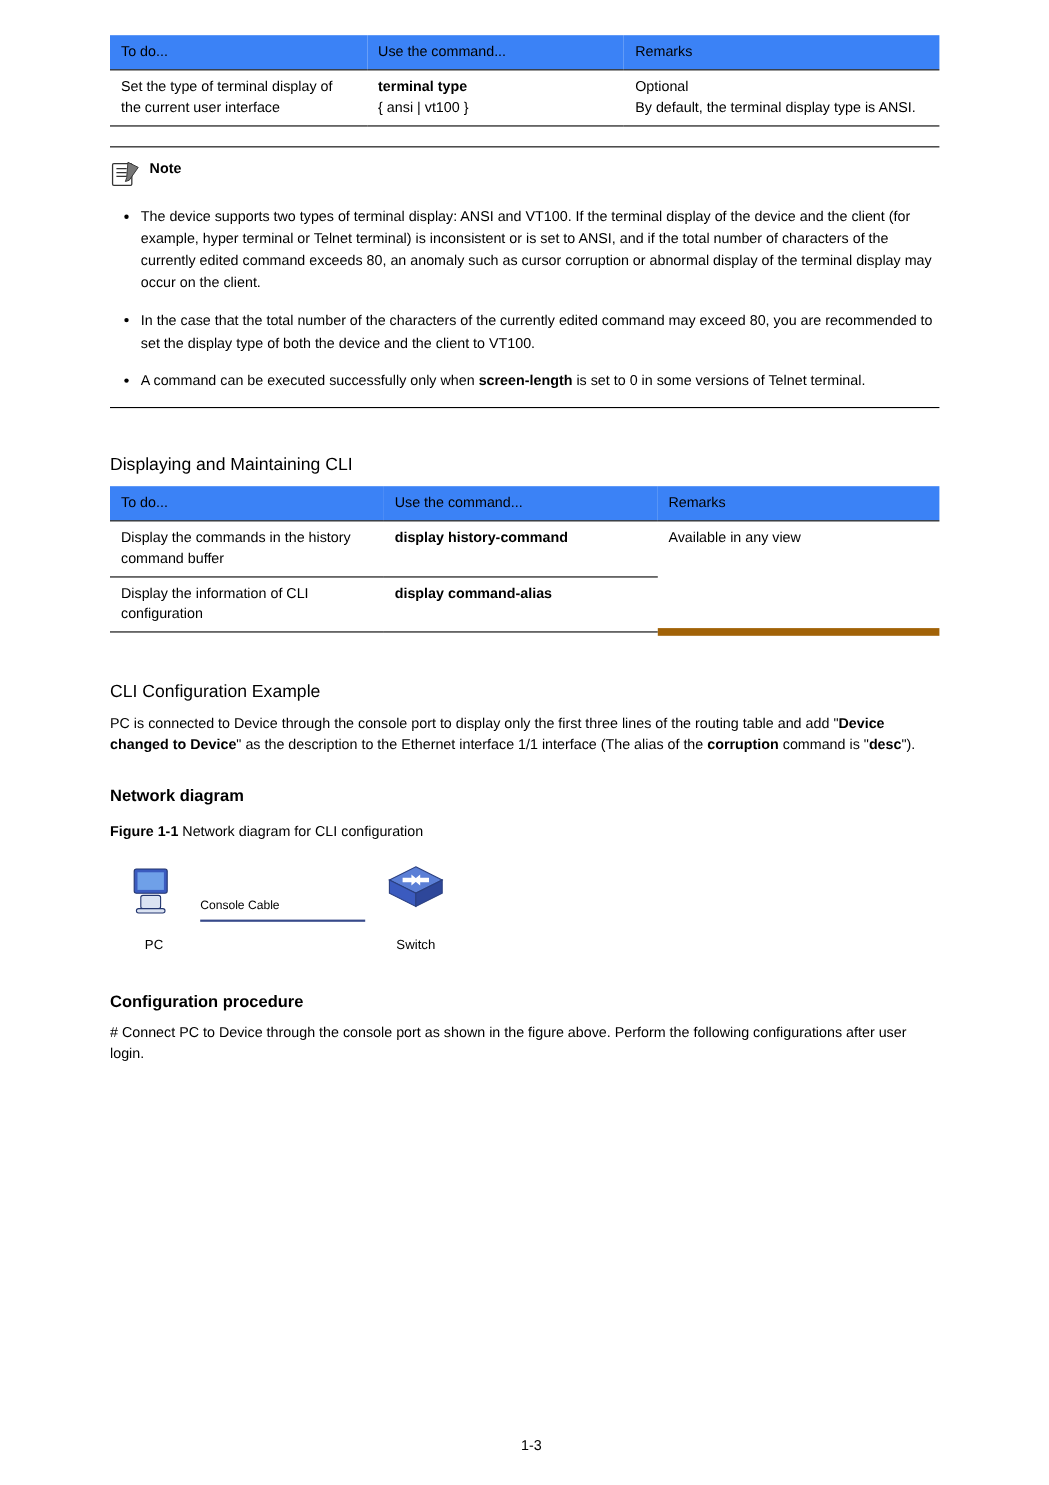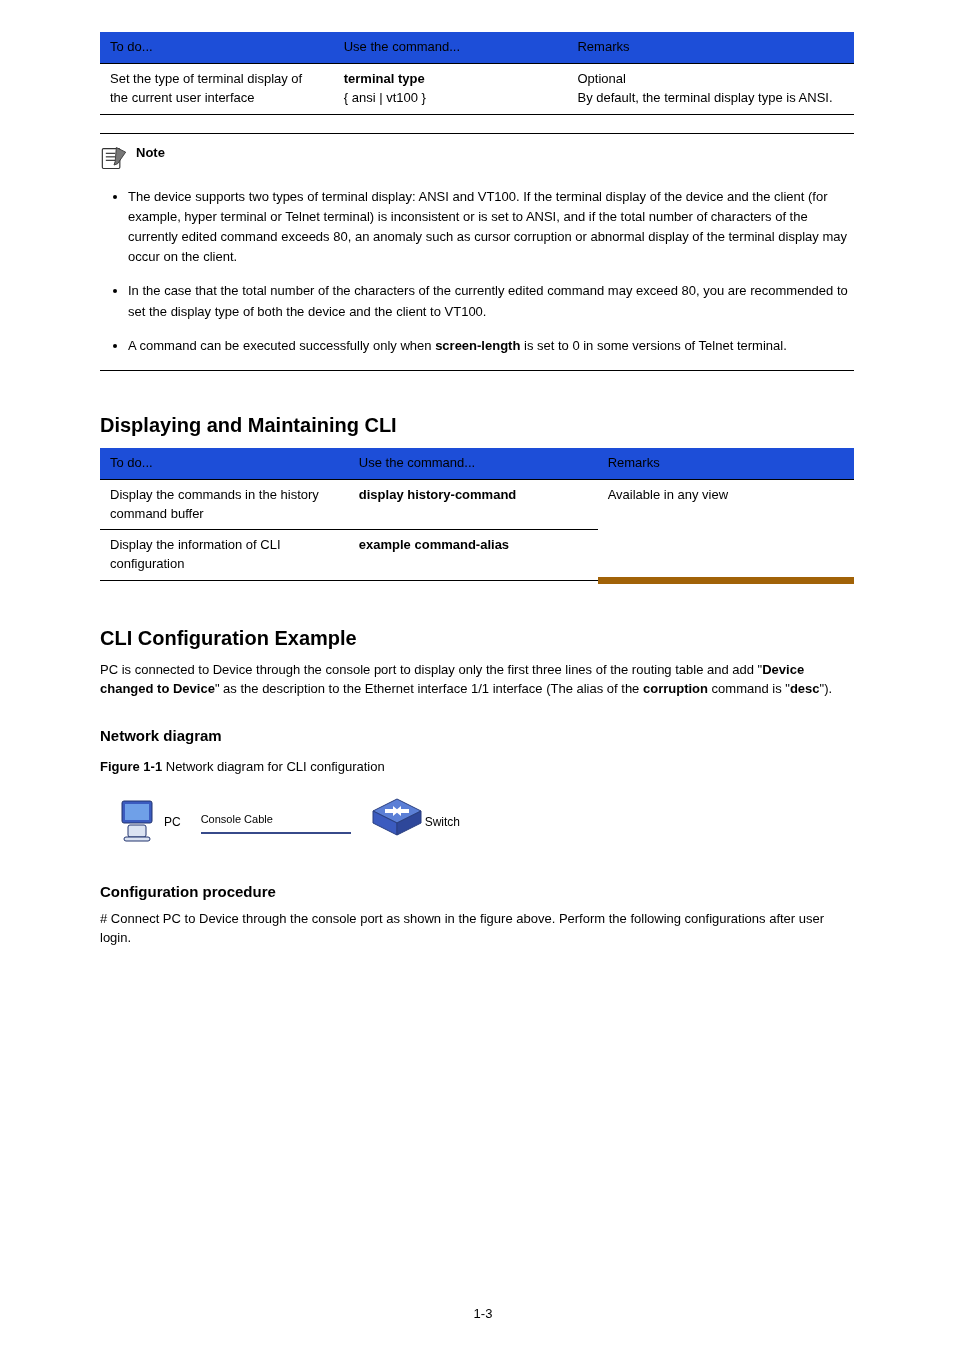--- a/index.html
+++ b/index.html
@@ -1,35 +1,35 @@
 <!DOCTYPE html>
 <html><head>
 <meta charset="utf-8">
 <style>
 html,body{margin:0;padding:0;background:#fff;font-family:Arial,Helvetica,sans-serif;color:#000;font-size:14px;line-height:1.45}
 .page{width:954px;min-height:1350px;margin:0 auto;position:relative;box-sizing:border-box;padding:32px 100px 20px 100px}
 .page-num{position:absolute;bottom:26px;left:12px;right:0;text-align:center;font-size:13px}
 table{border-collapse:collapse;width:100%;font-size:13px}
 table td,table th{border-bottom:1px solid #000;padding:6px 10px;text-align:left;vertical-align:top;font-weight:normal}
-table thead td{background:#1d4ed8}
+table thead td{background:#3b82f6}
 hr.sep{border:none;border-top:1px solid #000;margin:18px 0 10px 0}
 .note-row{display:flex;align-items:flex-start;gap:8px;margin:4px 0 10px 0}
 .note-row svg{width:28px;height:28px}
 .note-row b{font-size:13px}
 ul.note-list{list-style:disc;padding-left:28px;margin:0 0 6px 0}
 ul.note-list li{margin:4px 0 14px 0;font-size:13px;line-height:1.55}
-h2.h-section{font-size:20px;font-weight:bold;margin:40px 0 8px 0}
+h2.h-section{font-size:16px;font-weight:normal;margin:40px 0 8px 0}
 h3.h-sub{font-size:15px;font-weight:bold;margin:26px 0 6px 0}
 p.body{font-size:13px;margin:8px 0}
 p.body b{font-weight:bold}
 .fig{margin:14px 0 6px 0}
 .fig-caption{font-size:13px;margin:12px 0 8px 0}
 .diagram{display:flex;align-items:center;gap:20px;padding:6px 18px}
 .diagram .lbl{font-size:12px;text-align:center}
-.dev{display:flex;flex-direction:row;align-items:center;gap:2px}
+.dev{display:flex;flex-direction:column;align-items:center;gap:14px}
 .cable-wrap{display:flex;flex-direction:column;align-items:flex-start;gap:0;position:relative}
 .cable-wrap .cbl-lbl{font-size:11px;margin-bottom:4px}
 .cable-line{width:150px;height:2px;background:#374a8a}
 hr.thin{border:none;border-top:1px solid #000;margin:10px 0 16px 0}
 .tbl1 td:nth-child(1){width:31%}
 .tbl1 td:nth-child(2){width:31%}
 .tbl1 td:nth-child(3){width:38%}
 .tbl2 td:nth-child(1){width:33%}
 .tbl2 td:nth-child(2){width:33%}
 .tbl2 td:nth-child(3){width:34%}
@@ -102,21 +102,21 @@
         <td>Display the commands in the history command buffer</td>
         <td>
           <div><b>display history-command</b></div>
           <div></div>
         </td>
         <td rowspan="2" class="span-remark">Available in any view</td>
       </tr>
       <tr>
         <td>Display the information of CLI configuration</td>
         <td>
-          <div><b>example command-alias</b></div>
+          <div><b>display command-alias</b></div>
           <div></div>
         </td>
       </tr>
     </tbody>
   </table>
 
   <h2 class="h-section">CLI Configuration Example</h2>
 
   <p class="body">
     <span>PC is connected to Device through the console port to display only the first three lines of the routing table and add "</span><b>Device changed to Device</b><span>" as the description to the Ethernet interface 1/1 interface (The alias of the </span><b>corruption </b><span>command is "</span><b>desc</b><span>").</span>

